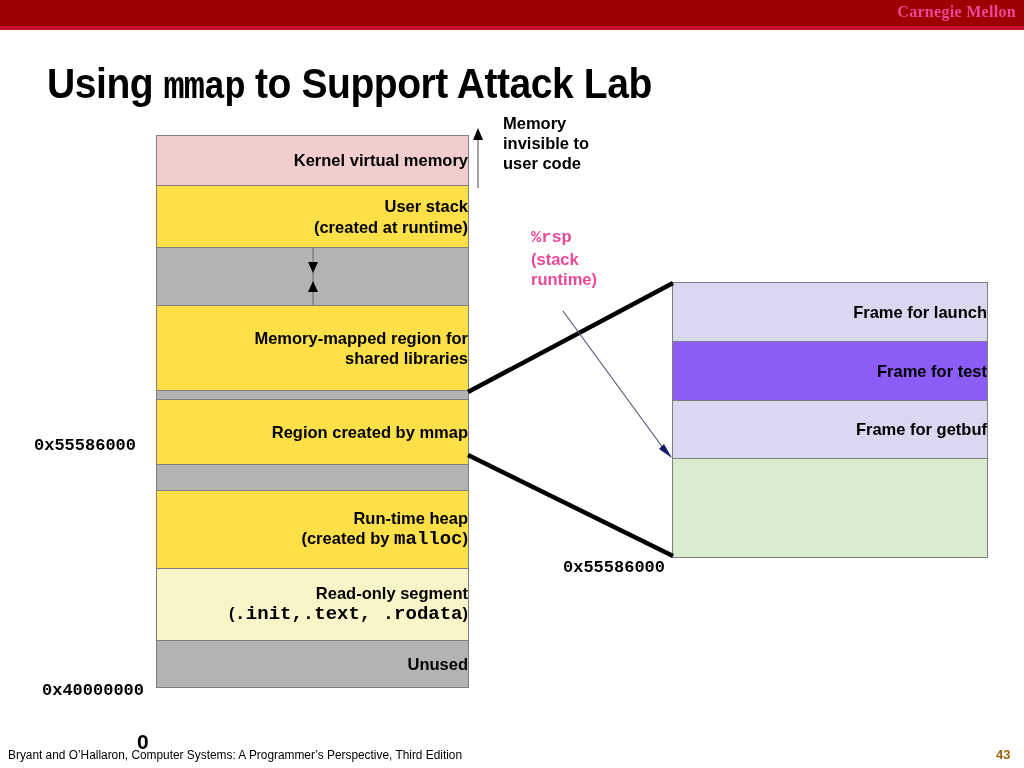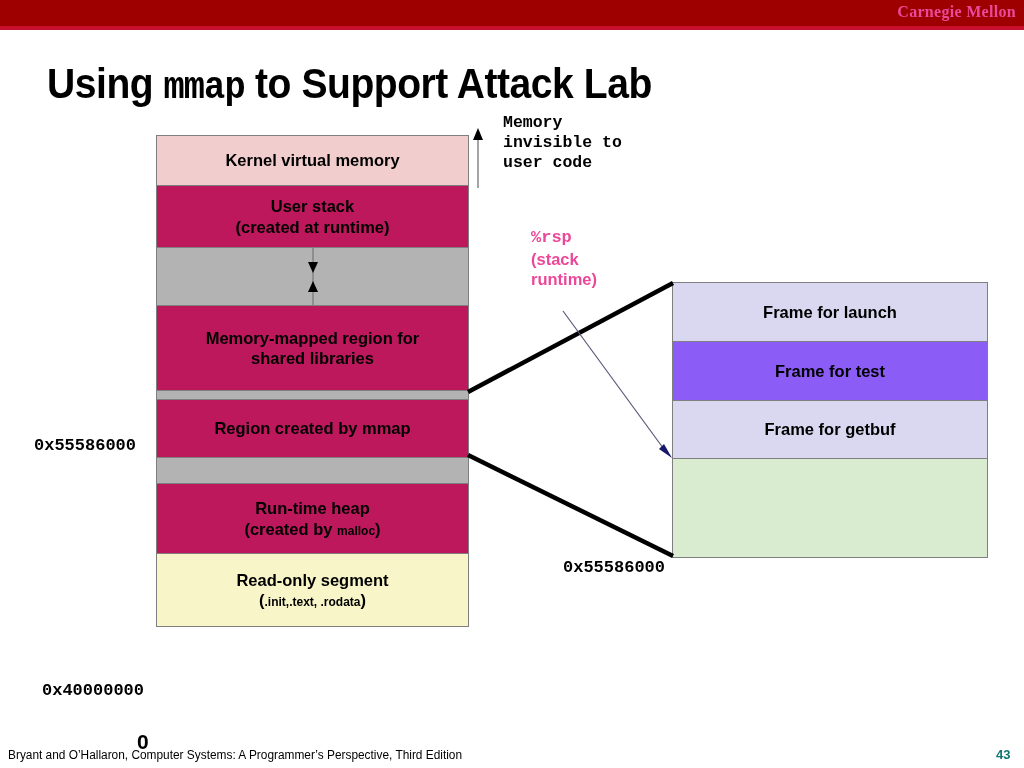--- a/index.html
+++ b/index.html
@@ -64,39 +64,39 @@
     left: 156px; top: 135px;
     width: 313px;
     border: 1px solid #7f7f7f;
     box-sizing: border-box;
   }
   .mblock {
     box-sizing: border-box;
     border-bottom: 1px solid #7f7f7f;
     display: flex;
     flex-direction: column;
-    align-items: center;
+    align-items: flex-end;
     justify-content: center;
     text-align: center;
     font-weight: bold;
     font-size: 16.5px;
     color: #000000;
     line-height: 1.22;
     position: relative;
   }
   .mblock:last-child { border-bottom: none; }
   .mblock .ln { display: block; white-space: nowrap; }
   .mblock .mono {
-    font-family: Liberation Sans, sans-serif;
-    font-size: 12px;
+    font-family: Liberation Mono, monospace;
+    font-size: 19px;
     font-weight: bold;
   }
 
   .c-pink   { background: #f2cdcd; }
-  .c-green  { background: #be185d; }
+  .c-green  { background: #fde047; }
   .c-gray   { background: #b3b3b3; }
   .c-purple { background: #dad8f0; }
   .c-yellow { background: #f8f6c8; }
 
   
   .gaparrows {
     position: absolute;
     left: 50%; top: 0;
     transform: translateX(-50%);
     width: 14px; height: 100%;
@@ -124,21 +124,20 @@
 
   
   #memnote {
     position: absolute;
     left: 503px; top: 113px;
     font-weight: bold;
     font-size: 16.5px;
     line-height: 1.22;
     color: #000000;
     white-space: nowrap;
-    font-family: Liberation Mono, monospace;
   }
   #rspnote {
     position: absolute;
     left: 531px; top: 228px;
     font-weight: bold;
     font-size: 16.5px;
     line-height: 1.22;
     color: #ec4899;
     white-space: nowrap;
   }
@@ -154,21 +153,21 @@
     left: 672px; top: 282px;
     width: 316px;
     border: 1px solid #7f7f7f;
     box-sizing: border-box;
   }
   .fblock {
     box-sizing: border-box;
     border-bottom: 1px solid #7f7f7f;
     display: flex;
     align-items: center;
-    justify-content: center;
+    justify-content: flex-end;
     text-align: center;
     font-weight: bold;
     font-size: 16.5px;
     color: #000000;
   }
   .fblock:last-child { border-bottom: none; }
 
   #addr-frame {
     position: absolute;
     left: 563px; top: 558px;
@@ -195,21 +194,21 @@
     color: #000000;
     white-space: nowrap;
     transform: scaleX(0.95);
     transform-origin: left center;
   }
   #footer-page {
     position: absolute;
     left: 996px; top: 747px;
     font-size: 13px;
     font-weight: bold;
-    color: #0f766e;
+    color: #a16207;
   }
 </style>
 </head>
 <body>
 
 <div id="banner"></div>
 <div id="banner-accent"></div>
 <div id="banner-text">Carnegie Mellon</div>
 
 <div id="title"><span>Using </span><span class="mono">mmap</span><span> to Support Attack Lab</span></div>
@@ -235,37 +234,40 @@
     </span>
   </div>
 
   <div class="mblock c-green" style="height:85px">
     <span class="ln">Memory-mapped region for</span>
     <span class="ln">shared libraries</span>
   </div>
 
   <div class="mblock c-gray" style="height:9px"></div>
 
-  <div class="mblock c-green" style="height:58px">
+  <div class="mblock c-green" style="height:65px">
     <span class="ln">Region created by mmap</span>
   </div>
 
   <div class="mblock c-gray" style="height:26px"></div>
 
-  <div class="mblock c-green" style="height:70px">
+  <div class="mblock c-green" style="height:78px">
     <span class="ln">Run-time heap</span>
     <span class="ln">(created by <span class="mono">malloc</span>)</span>
   </div>
 
 
   <div class="mblock c-yellow" style="height:72px">
     <span class="ln">Read-only segment</span>
     <span class="ln">(<span class="mono">.init,.text, .rodata</span>)</span>
   </div>
 
+  <div class="mblock c-gray" style="height:46px">
+    <span class="ln">Unused</span>
+  </div>
 </div>
 
 <div class="addr" id="addr-5558">0x55586000</div>
 <div class="addr" id="addr-4000">0x40000000</div>
 <div id="addr-zero">0</div>
 
 <div id="memnote">
   <div>Memory</div>
   <div>invisible to</div>
   <div>user code</div>

